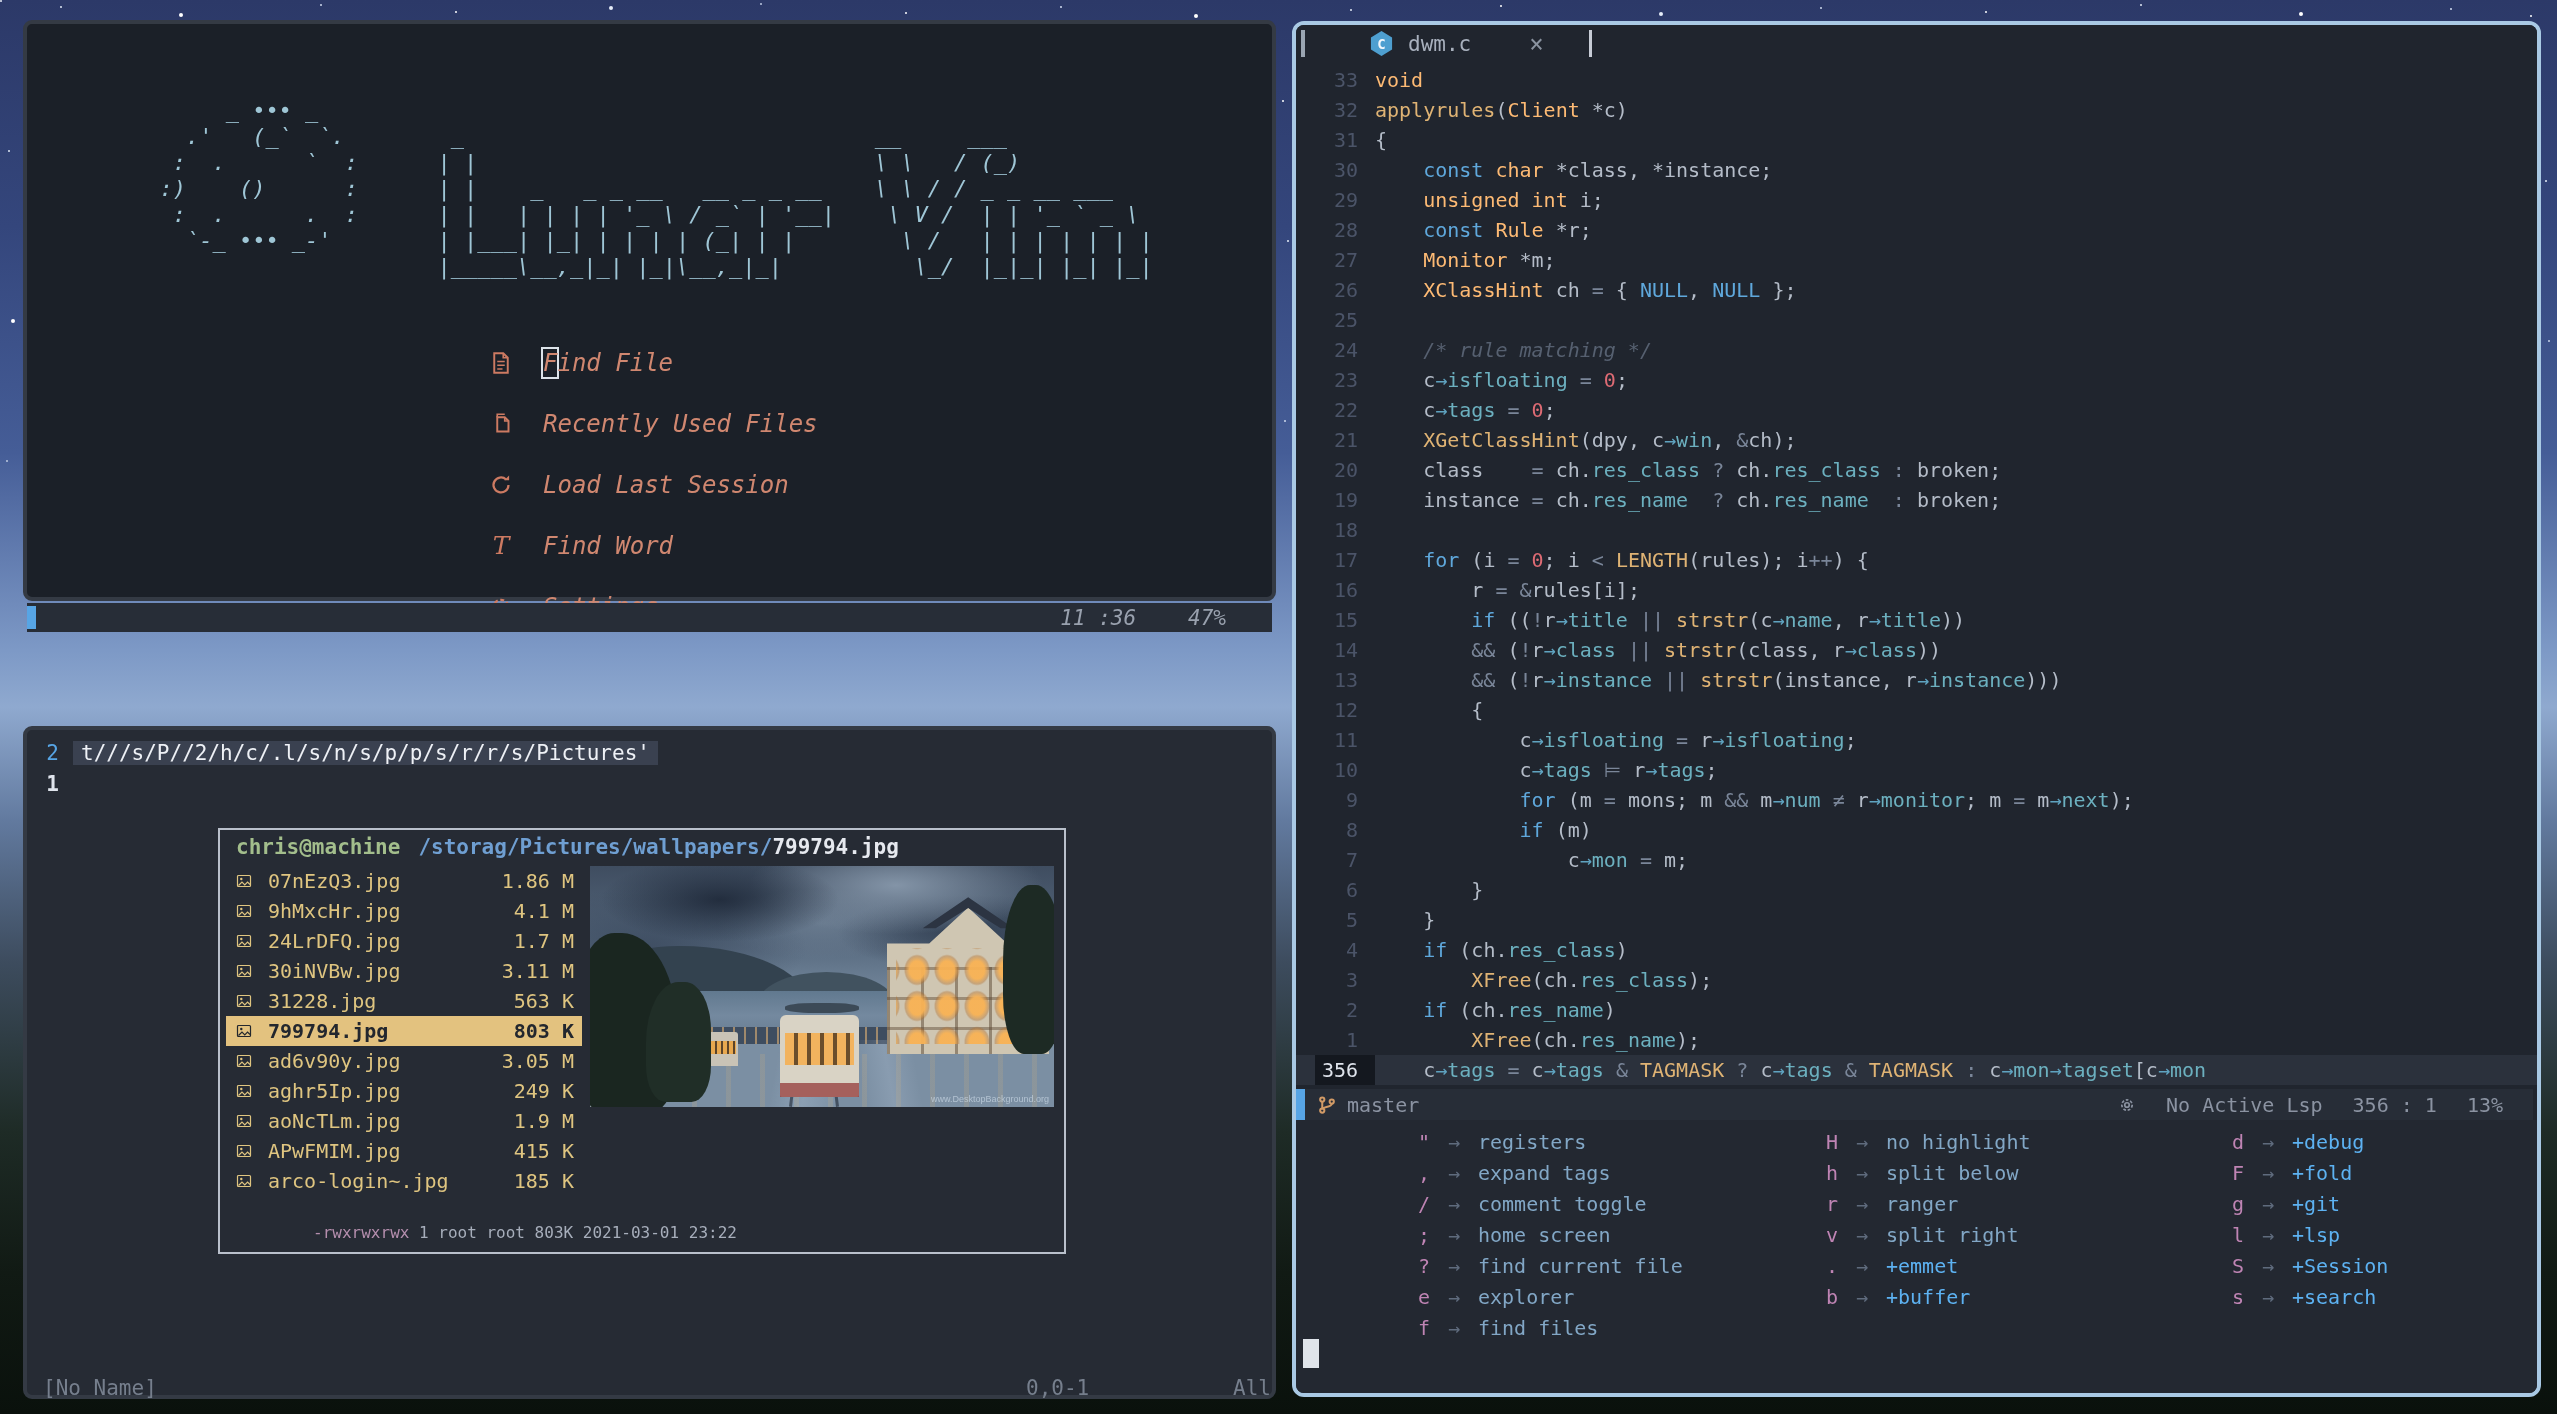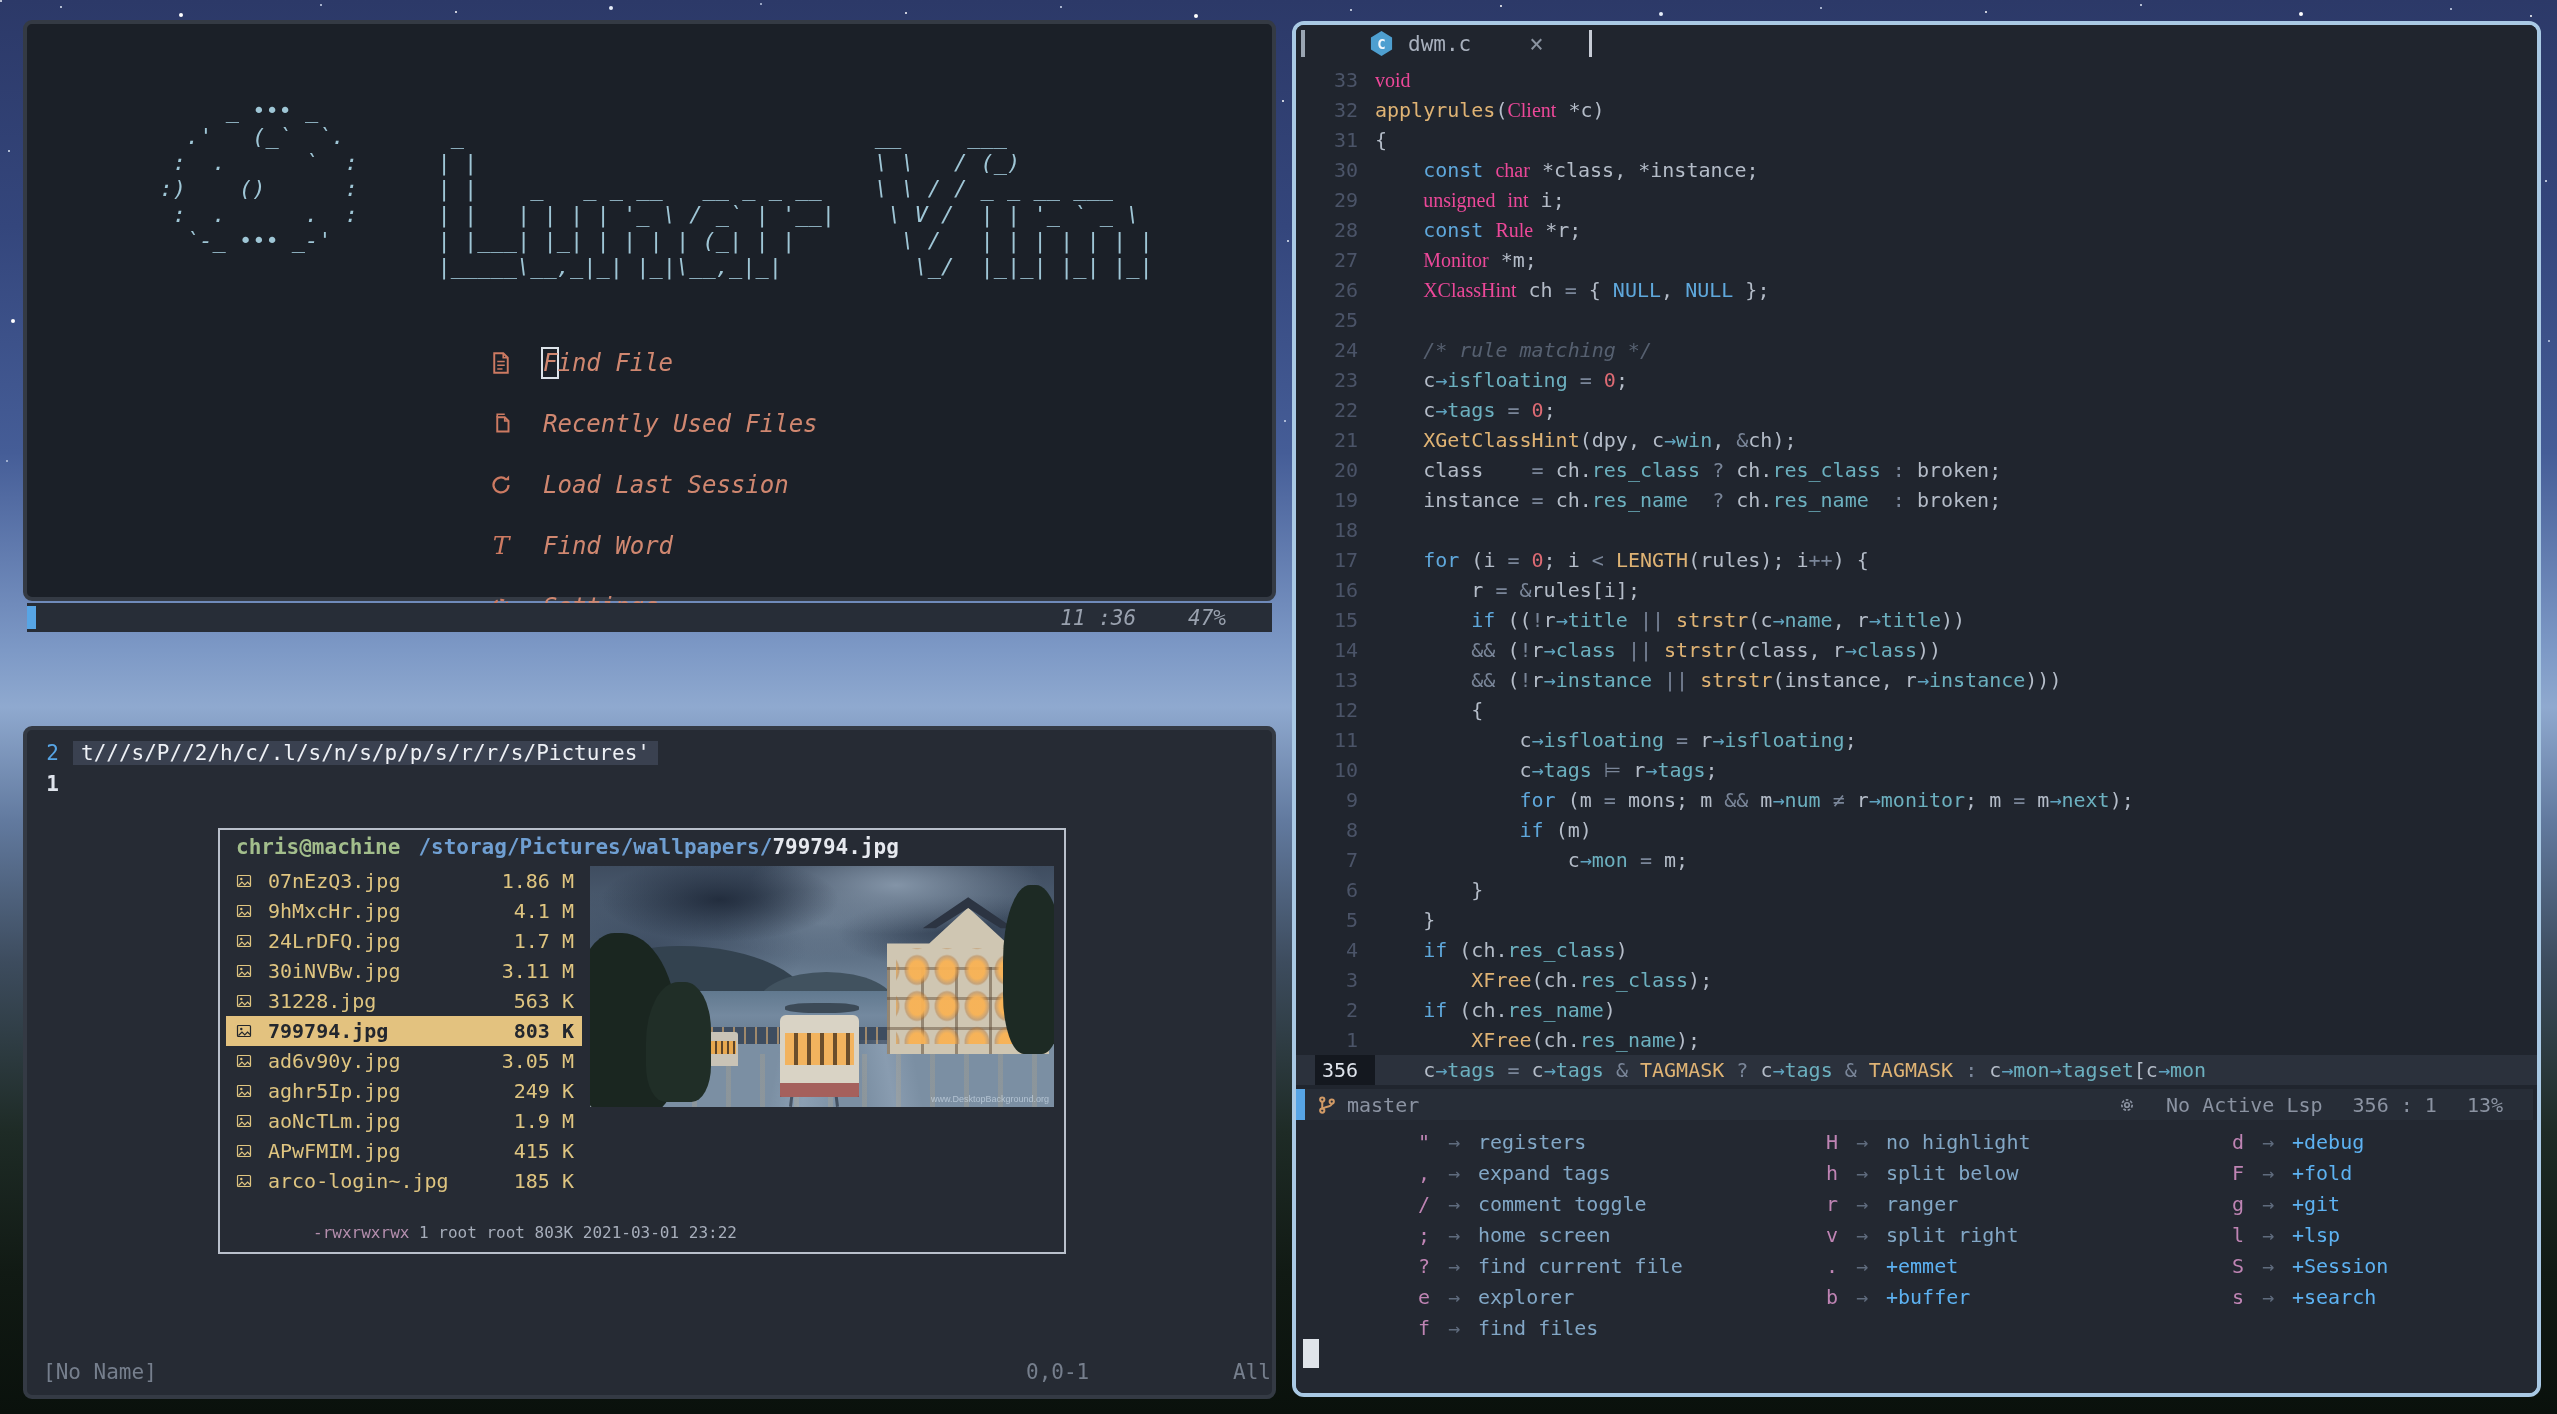--- a/index.html
+++ b/index.html
@@ -95,39 +95,39 @@
   .pv-tram .tw { position:absolute; left:6%; right:6%; top:22%; height:38%;
     background:repeating-linear-gradient(90deg,#f2b35e 0 9px, #6b4e2c 9px 13px); }
   .pv-tram .tb { position:absolute; left:0; right:0; bottom:0; height:18%; background:#8e2f2f; opacity:.7; }
   .pv-tram2 { position:absolute; left:25.5%; bottom:17%; width:6.5%; height:14%; background:#c9c3b6; border-radius:3px 3px 0 0; }
   .pv-tram2 .tw { position:absolute; left:8%; right:8%; top:25%; height:40%;
     background:repeating-linear-gradient(90deg,#e8a84f 0 4px, #5c442a 4px 6px); }
   .pv-refl { position:absolute; left:0; bottom:0; width:100%; height:22%; opacity:.5;
     background:repeating-linear-gradient(90deg, rgba(242,190,110,.28) 0 5px, transparent 5px 34px); }
   .pv-mark { position:absolute; right:5px; bottom:3px; font-size:9px; color:rgba(215,228,240,.6); font-family:"Liberation Sans",sans-serif; }
   #w2status { position:absolute; left:0; right:0; bottom:5px; height:30px; font-size:21px; color:#767f8d; }
-  #w2status span { position:absolute; top:0; }
+  #w2status span { position:absolute; top:16px; }
   .w2-name { left:16px; } .w2-ruler { left:999px; } .w2-all { left:1206px; }
 
   
   #tabline { height:37px; position:relative; display:flex; align-items:center; color:#a8b0bd; font-size:21px; background:#20252e; }
   .tab-sep { position:absolute; left:5px; top:5px; width:4px; height:27px; background:#9aa5b2; }
   .c-icon { margin-left:74px; width:23px; height:25px; background:#4e9fd0;
     clip-path:polygon(50% 0,96% 26%,96% 74%,50% 100%,4% 74%,4% 26%);
     display:flex; align-items:center; justify-content:center; color:#f2f7fc; font-size:14px; font-weight:bold; }
   .tab-label { margin-left:15px; }
   .tab-close { margin-left:58px; color:#8a93a0; font-size:24px; cursor:pointer; }
   .tab-cursor { position:absolute; left:293px; top:5px; width:3px; height:27px; background:#c7ccd6; }
   #code-lines { margin-top:3px; }
   .cline { display:flex; height:30px; font-size:20px; line-height:30px; white-space:pre;padding-left:19px; }
   .ln { width:60px; text-align:right; padding-right:17px; color:#4b5468; flex:none; }
   .ltx { flex:1; }
   .cline.cur { background:#2b313c; }
   .cline.cur .ln { background:#14181f; color:#dfe4ec; font-weight:normal; }
-  .tk-w { color:#b4bcc8; } .tk-k { color:#5fa8dc; } .tk-t { color:#ec4899;font-family:Liberation Serif, serif; }
+  .tk-w { color:#b4bcc8; } .tk-k { color:#5fa8dc; } .tk-t { color:#fdba74; }
   .tk-f { color:#dfb374; } .tk-m { color:#6cb0bf; } .tk-a { color:#5fa3c0; }
   .tk-o { color:#7a8699; } .tk-n { color:#de6b74; } .tk-y { color:#dfb374;margin-top:34px; }
   .tk-c { color:#566070; font-style:italic; }
   #w3status { position:absolute; left:0; right:4px; top:1064px; height:31px; background:#272d37; display:flex; align-items:center; font-size:20px; color:#8b93a2; }
   #w3status .accent { width:9px; height:31px; background:#57a5e5; flex:none; }
   .branch-icon { margin-left:12px; display:flex; color:#d19a66; } .branch-icon svg { width:20px; height:20px; }
   .branch-name { margin-left:10px; }
   #w3status .right { margin-left:auto; display:flex; align-items:center; gap:30px; padding-right:30px; }
   .gear-sm { display:flex; color:#8b93a2; } .gear-sm svg { width:18px; height:18px; }
   #whichkey { position:absolute; left:0; right:0; top:1095px; bottom:0; background:#232831; }

